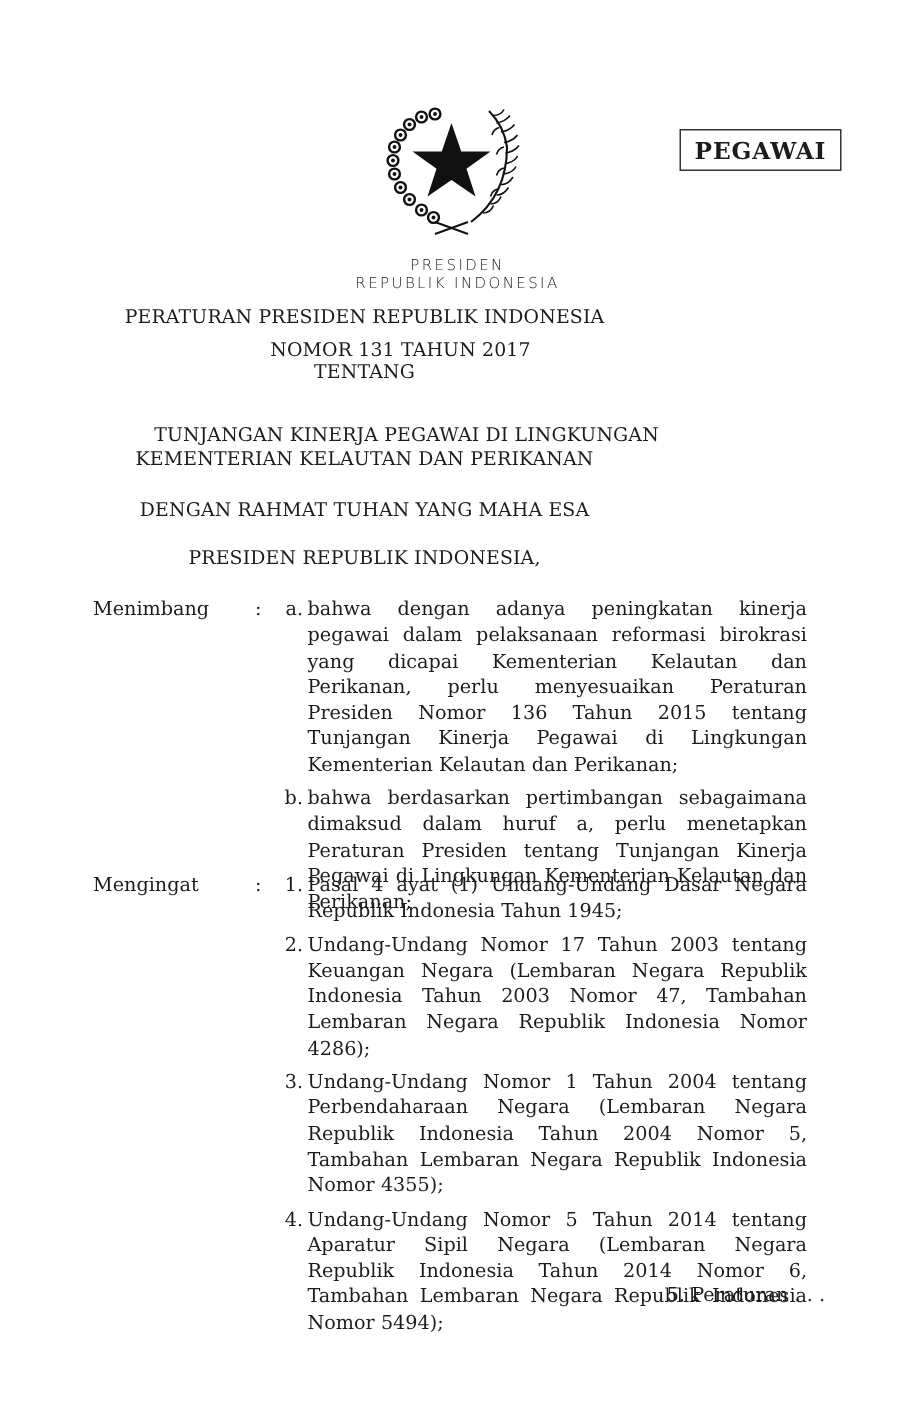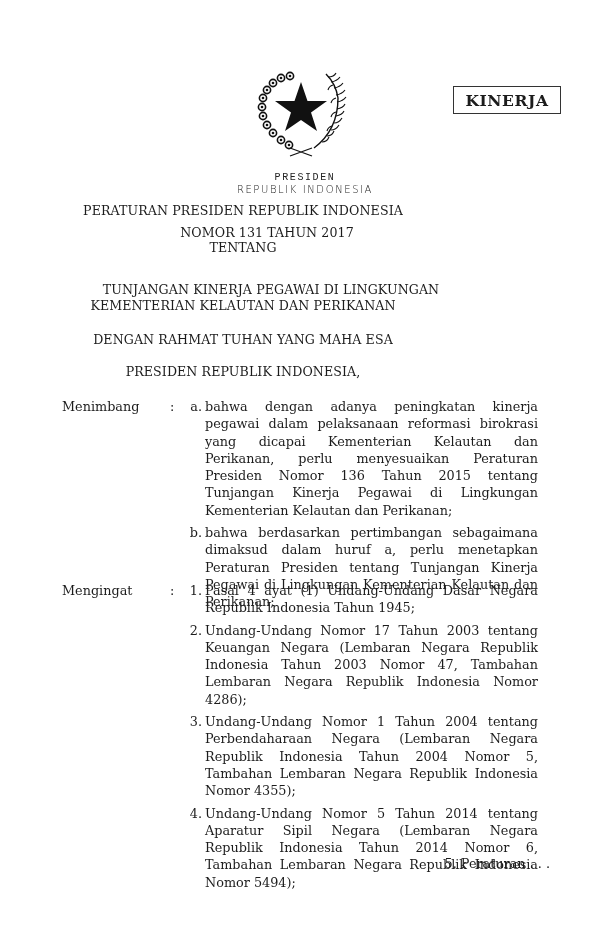--- a/index.html
+++ b/index.html
@@ -86,23 +86,23 @@
       <path d="M81,17 q-4,1 -5,5"></path>
         <path d="M84,30 q-4,1 -5,5"></path>
         <path d="M84,44 q-4,1 -5,5"></path>
         <path d="M80,58 q-4,1 -5,5"></path>
     </g>
 
     <path d="M38,80 L60,88 M60,80 L38,88" stroke="#111" stroke-width="1.3"></path>
   </svg>
 </div>
 
-<div class="abs salinan">KINERJA</div>
+<div class="abs salinan">PEGAWAI</div>
 
-<div class="abs seal-text" style="top:172px;font-family:Liberation Mono, monospace;">PRESIDEN</div>
+<div class="abs seal-text" style="top:172px;">PRESIDEN</div>
 <div class="abs seal-text" style="top:184px;text-align:center;">REPUBLIK INDONESIA</div>
 
 <div class="abs center-line" style="top:203px;">PERATURAN PRESIDEN REPUBLIK INDONESIA</div>
 <div class="abs center-line" style="top:225px;margin-left:24px;">NOMOR 131 TAHUN 2017</div>
 <div class="abs center-line" style="top:240px;">TENTANG</div>
 <div class="abs center-line" style="top:282px;padding-left:28px;">TUNJANGAN KINERJA PEGAWAI DI LINGKUNGAN</div>
 <div class="abs center-line" style="top:298px;">KEMENTERIAN KELAUTAN DAN PERIKANAN</div>
 <div class="abs center-line" style="top:332px;">DENGAN RAHMAT TUHAN YANG MAHA ESA</div>
 <div class="abs center-line" style="top:364px;">PRESIDEN REPUBLIK INDONESIA,</div>
 

